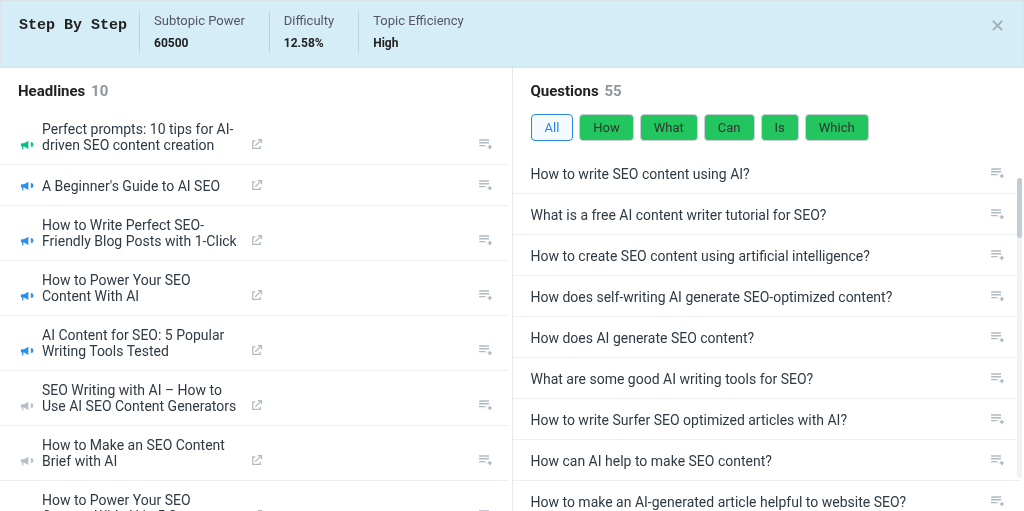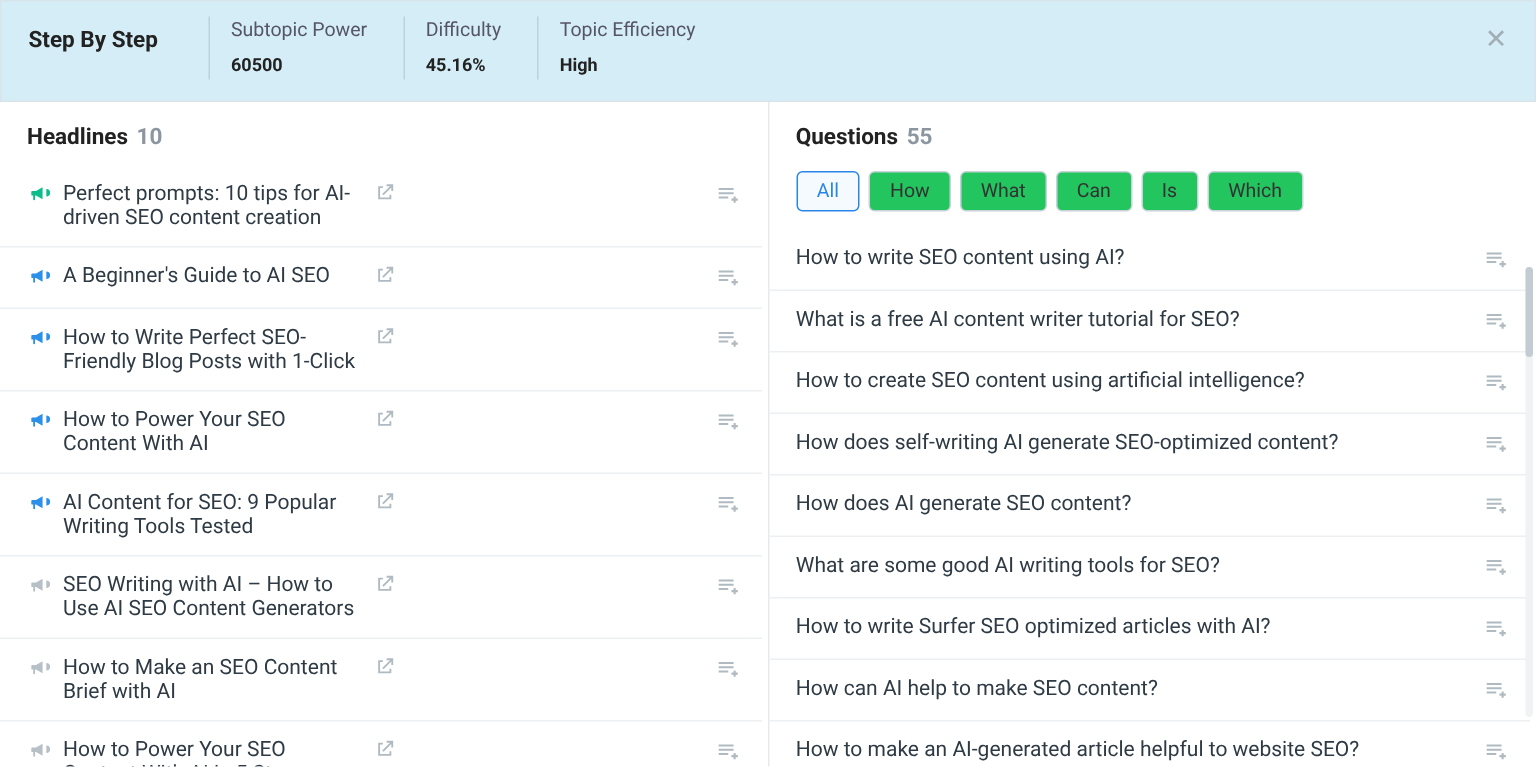--- a/index.html
+++ b/index.html
@@ -6,21 +6,21 @@
   body { width: 1024px; height: 511px; background: #fff; overflow: hidden; }
 
   .header {
     background: #d5edf6;
     border: 1px solid #d8e3ea;
     padding: 10px 18px 14px 18px;
     display: flex;
     align-items: flex-start;
     position: relative;
   }
-  .header .title { font-size: 15px; font-weight: 700; color: #222; padding-top: 6px; min-width: 120px; }
+  .header .title { font-size: 15px; font-weight: 700; color: #222; padding-top: 6px; min-width: 120px; font-family: Liberation Mono, monospace; }
   .stat { border-left: 1px solid #bcd3db; padding: 2px 24px 2px 14px; }
   .stat .label { font-size: 13px; color: #556; margin-bottom: 4px; display:block; }
   .stat .value { font-size: 12px; font-weight: 700; color: #222; }
   .close { position:absolute; right:18px; top:14px; font-size:18px; color:#a2aeb6; cursor:pointer; }
 
   .columns { display:flex; height: 450px; }
   .col { flex:1; border-right:1px solid #e5e9ec; display:flex; flex-direction:column; overflow:hidden; position:relative;}
   .col:last-child { border-right:none; }
   .col-header { padding: 14px 18px 10px 18px; font-size:15px; color:#222; }
   .col-header b { font-weight:700; }
@@ -35,21 +35,21 @@
     color:#333;
     cursor:pointer;
     border-radius:4px;
     margin-right:6px;
   }
   .filter-btn.active { border-color:#2a85e8; color:#2a85e8; background:#f5faff;}
 
   .list { flex:1; overflow:hidden; padding: 0 4px 0 0; }
   .row {
     display:flex;
-    align-items:flex-start;
+    align-items:flex-end;
     border-bottom:1px solid #edf0f2;
     padding: 11px 14px 11px 18px;
     gap:8px;
     font-size:14px;
     color:#333;
   }
   .row .txt { flex:1; color:#2e3a44; }
   .row .ext { color:#b0bac1; font-size:13px; margin-left:2px;}
   .row .add { color:#b0bac1; font-size:16px; cursor:pointer; line-height:1;}
   .megaphone { display:inline-block; width:16px; text-align:center; }
@@ -79,21 +79,21 @@
 </svg>
 
 <div class="header">
   <div class="title">Step By Step</div>
   <div class="stat">
     <span class="label">Subtopic Power</span>
     <span class="value">60500</span>
   </div>
   <div class="stat">
     <span class="label">Difficulty</span>
-    <span class="value">45.16%</span>
+    <span class="value">12.58%</span>
   </div>
   <div class="stat">
     <span class="label">Topic Efficiency</span>
     <span class="value">High</span>
   </div>
   <div class="close">✕</div>
 </div>
 
 <div class="columns">
 
@@ -152,21 +152,21 @@
             </svg></span>
           <span style="flex:1"></span>
           <span class="add"><svg class="icon">
               <use href="#i-add"></use>
             </svg></span>
         </div>
         <div class="row">
           <span class="megaphone blue"><svg class="icon">
               <use href="#i-mega"></use>
             </svg></span>
-          <span class="txt">AI Content for SEO: 9 Popular Writing Tools Tested</span>
+          <span class="txt">AI Content for SEO: 5 Popular Writing Tools Tested</span>
           <span class="ext"><svg class="icon">
               <use href="#i-ext"></use>
             </svg></span>
           <span style="flex:1"></span>
           <span class="add"><svg class="icon">
               <use href="#i-add"></use>
             </svg></span>
         </div>
         <div class="row">
           <span class="megaphone grey"><svg class="icon">

